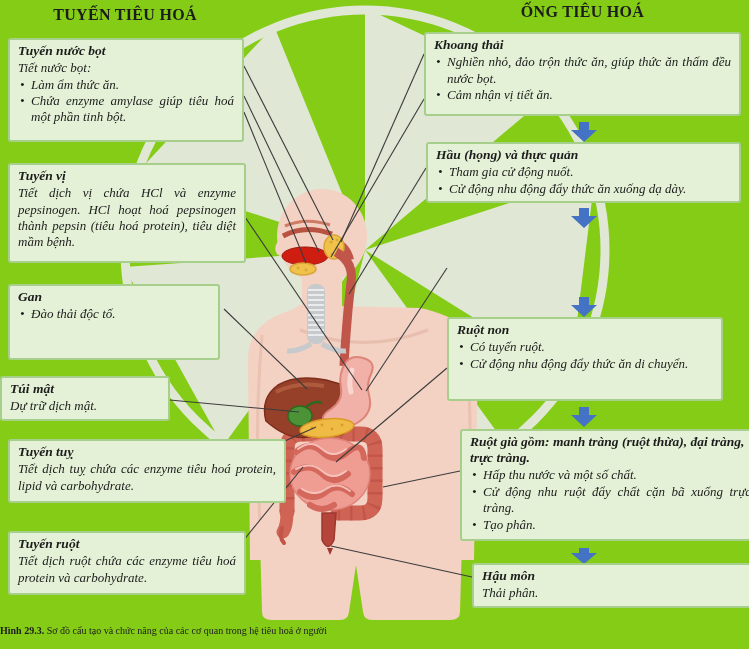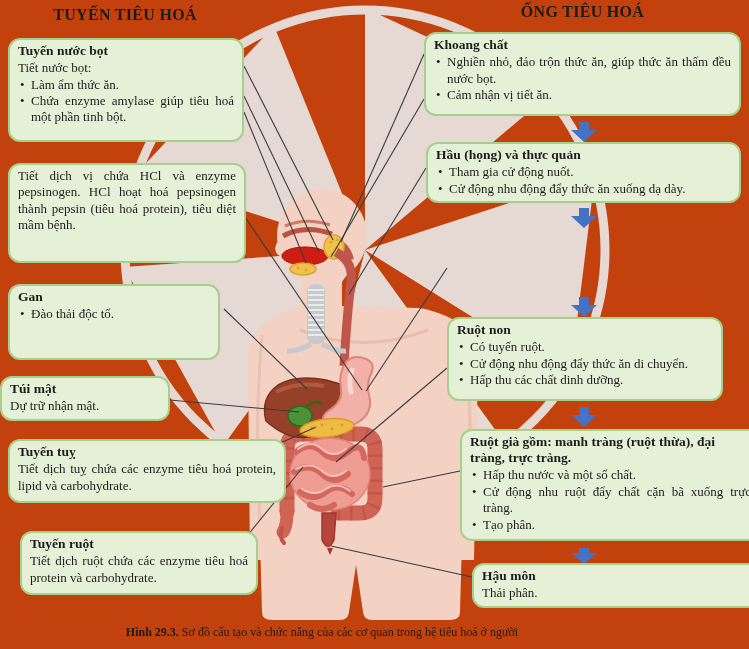--- a/index.html
+++ b/index.html
@@ -1,38 +1,38 @@
 <!DOCTYPE html>
 <html style="--box_bg: #e4f1d6; --box_border: #a6cf8c; --arrow: #4472c4; --connector: #3c3c3c; --text: #1c1c1c; --skin: #f3d1c3; --skin_shade: #e3b7a6; --liver: #96402a; --liver_dark: #7c2e1b; --stomach: #f2b1a8; --stomach_outline: #dd8579; --gallbladder: #4b9336; --pancreas: #f0bb45; --small_intestine: #ef9c92; --intestine_outline: #d4685c; --large_intestine: #cf6354; --large_intestine_dark: #b94d40; --trachea: #c6cacc; --esophagus: #c0564a; --tongue: #cf1d12; --gland: #f0c24a; --watermark: #eaeaea;"><head>
 <meta charset="utf-8">
 <style>
   html,body{margin:0;padding:0;background:#ffffff;}
   .stage{
-    position:relative;width:749px;height:649px;overflow:hidden;background:#c2410c;
+    position:relative;width:749px;height:649px;overflow:hidden;background:#84cc16;
     font-family:"Liberation Serif","DejaVu Serif",serif;color:var(--text,#1c1c1c);
   }
   .art{position:absolute;left:0;top:0;width:749px;height:649px;}
   .col-title{
     position:absolute;text-align:center;font-weight:bold;font-size:16px;letter-spacing:.3px;
   }
   .gbox{
     position:absolute;box-sizing:border-box;
     background:var(--box_bg,#e4f1d6);
     border:2.5px solid var(--box_border,#a6cf8c);
-    border-radius:12px;
+    border-radius:3px;
     padding:3px 8px 4px 8px;
-    font-size:13px;line-height:1.26;
+    font-size:13px;line-height:1.26;font-style:italic;
   }
   .bx-title{font-weight:bold;font-size:13.5px;line-height:1.2;margin-bottom:1px;}
   .bx-line{text-align:left;}
   .bx-para{text-align:justify;}
   .bullet{position:relative;padding-left:13px;text-align:justify;}
   .bullet::before{content:"\2022";position:absolute;left:2px;top:0;}
   .caption{
-    position:absolute;left:0;top:625px;width:644px;text-align:center;font-size:12px;
+    position:absolute;left:0;top:625px;width:644px;font-size:10px;
   }
   .caption b{font-weight:bold;}
 </style>
 </head>
 <body>
 
 <div class="stage">
 
   <svg class="art" viewBox="0 0 749 649" aria-hidden="true">
 
@@ -167,61 +167,61 @@
   <div class="col-title" style="left:425px;top:3px;width:315px;">ỐNG TIÊU HOÁ</div>
 
   <div class="gbox" style="left:8px;top:38px;width:236px;min-height:104px;">
     <div class="bx-title">Tuyến nước bọt</div>
     <div class="bx-line">Tiết nước bọt:</div>
     <div class="bullet"><span>Làm ẩm thức ăn.</span></div>
     <div class="bullet"><span>Chứa enzyme amylase giúp tiêu hoá một phần tinh bột.</span></div>
   </div>
 
   <div class="gbox" style="left:8px;top:163px;width:238px;min-height:100px;">
+    <div class="bx-title">Tuyến vị</div>
     <div class="bx-para">Tiết dịch vị chứa HCl và enzyme pepsinogen. HCl hoạt hoá pepsinogen thành pepsin (tiêu hoá protein), tiêu diệt mầm bệnh.</div>
   </div>
 
   <div class="gbox" style="left:8px;top:284px;width:212px;min-height:76px;">
     <div class="bx-title">Gan</div>
     <div class="bullet"><span>Đào thải độc tố.</span></div>
   </div>
 
   <div class="gbox" style="left:0;top:376px;width:170px;min-height:42px;">
     <div class="bx-title">Túi mật</div>
-    <div class="bx-line">Dự trữ nhận mật.</div>
+    <div class="bx-line">Dự trữ dịch mật.</div>
   </div>
 
   <div class="gbox" style="left:8px;top:439px;width:278px;min-height:64px;">
     <div class="bx-title">Tuyến tuỵ</div>
     <div class="bx-para">Tiết dịch tuỵ chứa các enzyme tiêu hoá protein, lipid và carbohydrate.</div>
   </div>
 
-  <div class="gbox" style="left:8px;top:531px;width:238px;min-height:64px;margin-left:12px;">
+  <div class="gbox" style="left:8px;top:531px;width:238px;min-height:64px;">
     <div class="bx-title">Tuyến ruột</div>
     <div class="bx-para">Tiết dịch ruột chứa các enzyme tiêu hoá protein và carbohydrate.</div>
   </div>
 
   <div class="gbox" style="left:424px;top:32px;width:317px;min-height:84px;">
-    <div class="bx-title">Khoang chất</div>
+    <div class="bx-title">Khoang thải</div>
     <div class="bullet"><span>Nghiền nhỏ, đảo trộn thức ăn, giúp thức ăn thấm đều nước bọt.</span></div>
     <div class="bullet"><span>Cảm nhận vị tiết ăn.</span></div>
   </div>
 
   <div class="gbox" style="left:426px;top:142px;width:315px;min-height:60px;">
     <div class="bx-title">Hầu (họng) và thực quản</div>
     <div class="bullet"><span>Tham gia cử động nuốt.</span></div>
     <div class="bullet"><span>Cử động nhu động đẩy thức ăn xuống dạ dày.</span></div>
   </div>
 
 
   <div class="gbox" style="left:447px;top:317px;width:276px;min-height:84px;">
     <div class="bx-title">Ruột non</div>
     <div class="bullet"><span>Có tuyến ruột.</span></div>
     <div class="bullet"><span>Cử động nhu động đẩy thức ăn di chuyển.</span></div>
-    <div class="bullet"><span>Hấp thu các chất dinh dưỡng.</span></div>
   </div>
 
   <div class="gbox" style="left:460px;top:429px;width:301px;min-height:112px;">
     <div class="bx-title">Ruột già gồm: manh tràng (ruột thừa), đại tràng, trực tràng.</div>
     <div class="bullet"><span>Hấp thu nước và một số chất.</span></div>
     <div class="bullet"><span>Cử động nhu ruột đẩy chất cặn bã xuống trực tràng.</span></div>
     <div class="bullet"><span>Tạo phân.</span></div>
   </div>
 
   <div class="gbox" style="left:472px;top:563px;width:313px;min-height:43px;">

